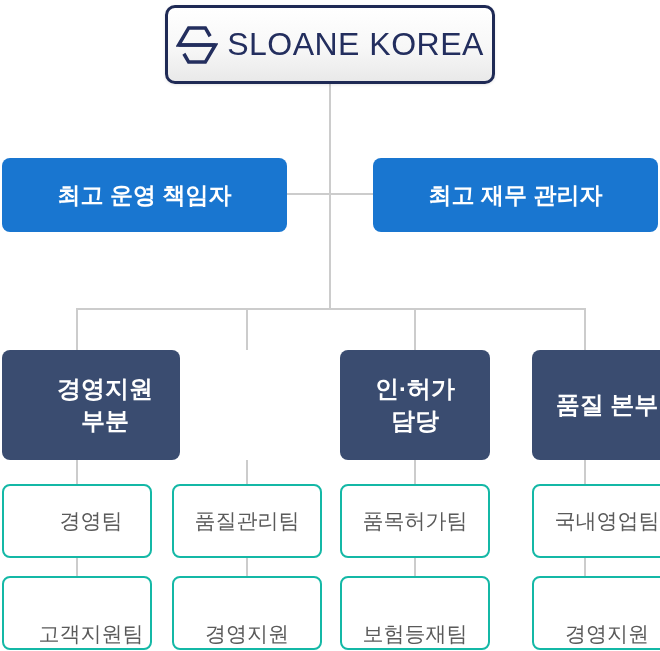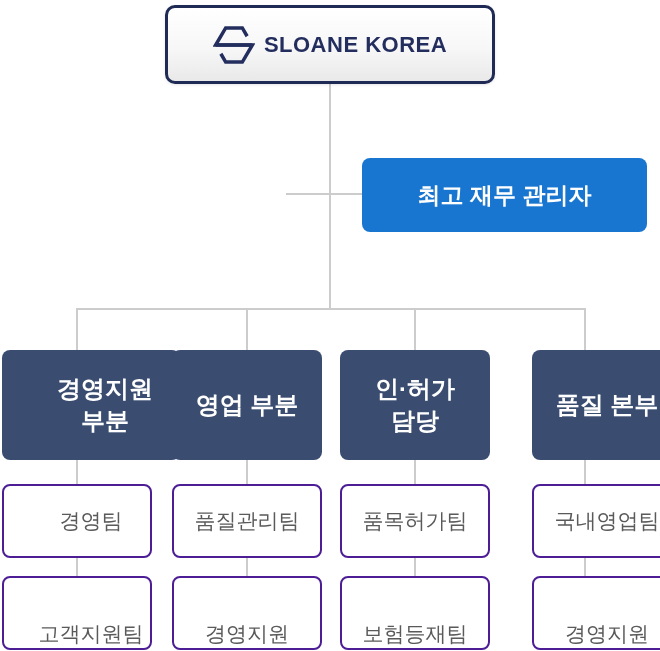--- a/index.html
+++ b/index.html
@@ -10,42 +10,42 @@
   .line { position:absolute; background:#cccccc; }
 
   .logo-box {
     position:absolute; left:165px; top:5px; width:330px; height:79px;
     box-sizing:border-box; border:3px solid #1f2a55; border-radius:10px;
     background:linear-gradient(180deg,#ffffff 0%,#f7f7f7 55%,#e9e9e9 100%);
     box-shadow:0 1px 3px rgba(0,0,0,0.10);
     display:flex; align-items:center; justify-content:center; gap:9px;
   }
   .logo-text {
-    font-size:22px; font-weight:700; color:#232e5e; letter-spacing:0.5px;
+    font-size:32px; font-weight:400; color:#232e5e; letter-spacing:0.5px;
     white-space:nowrap;
   }
 
   .exec-box {
     position:absolute; top:158px; width:285px; height:74px;
     border-radius:8px; background:#1976d0; color:#ffffff;
     display:flex; align-items:center; justify-content:center;
     font-size:23px; font-weight:700; white-space:nowrap;
   }
   .exec-1 { left:2px; }
-  .exec-2 { left:362px;border-radius:8px; }
+  .exec-2 { left:373px;border-radius:8px; }
 
   .dept-box {
     position:absolute; top:350px; width:150px; height:110px;
     border-radius:8px; background:#3a4c70; color:#ffffff;
     display:flex; flex-direction:column; align-items:center; justify-content:center;
     font-size:24px; font-weight:700; line-height:1.35; text-align:center;
   }
   .team-box {
     position:absolute; width:150px; height:74px; box-sizing:border-box;
-    border:2px solid #4c1d95; border-radius:8px; background:#ffffff;
+    border:2px solid #14b8a6; border-radius:8px; background:#ffffff;
     color:#5a5a5a; display:flex; align-items:center; justify-content:center;
     font-size:21px; font-weight:500; white-space:nowrap;
   }
   .row1 { top:484px; }
   .row2 { top:576px;align-items:flex-end; }
   .col-1 { left:2px;padding-left:28px; }
   .col-2 { left:172px; }
   .col-3 { left:340px; }
   .col-4 { left:494px;margin-left:38px; }
 </style>
@@ -76,31 +76,30 @@
   <div class="logo-box">
     <span style="display:inline-flex;">
       <svg width="42" height="42" viewBox="0 0 48 48" fill="none" stroke="#232e5e" stroke-width="4" stroke-linecap="butt" stroke-linejoin="miter">
         <path d="M39,14 L33.5,4.5 L14.5,4.5 L3,24 L45,24"></path>
         <path d="M9,34 L14.5,43.5 L33.5,43.5 L45,24 L3,24"></path>
       </svg>
     </span>
     <span class="logo-text">SLOANE KOREA</span>
   </div>
 
+  <div class="exec-box exec-1">
+    <span>최고 운영 책임자</span>
+  </div>
   <div class="exec-box exec-2">
     <span>최고 재무 관리자</span>
   </div>
 
   <div class="dept-box col-1">
     <span>경영지원</span>
     <span>부분</span>
-  </div>
-  <div class="dept-box col-2">
-    <span>영업 부분</span>
-    <span></span>
   </div>
   <div class="dept-box col-3">
     <span>인·허가</span>
     <span>담당</span>
   </div>
   <div class="dept-box col-4">
     <span>품질 본부</span>
     <span></span>
   </div>
 

